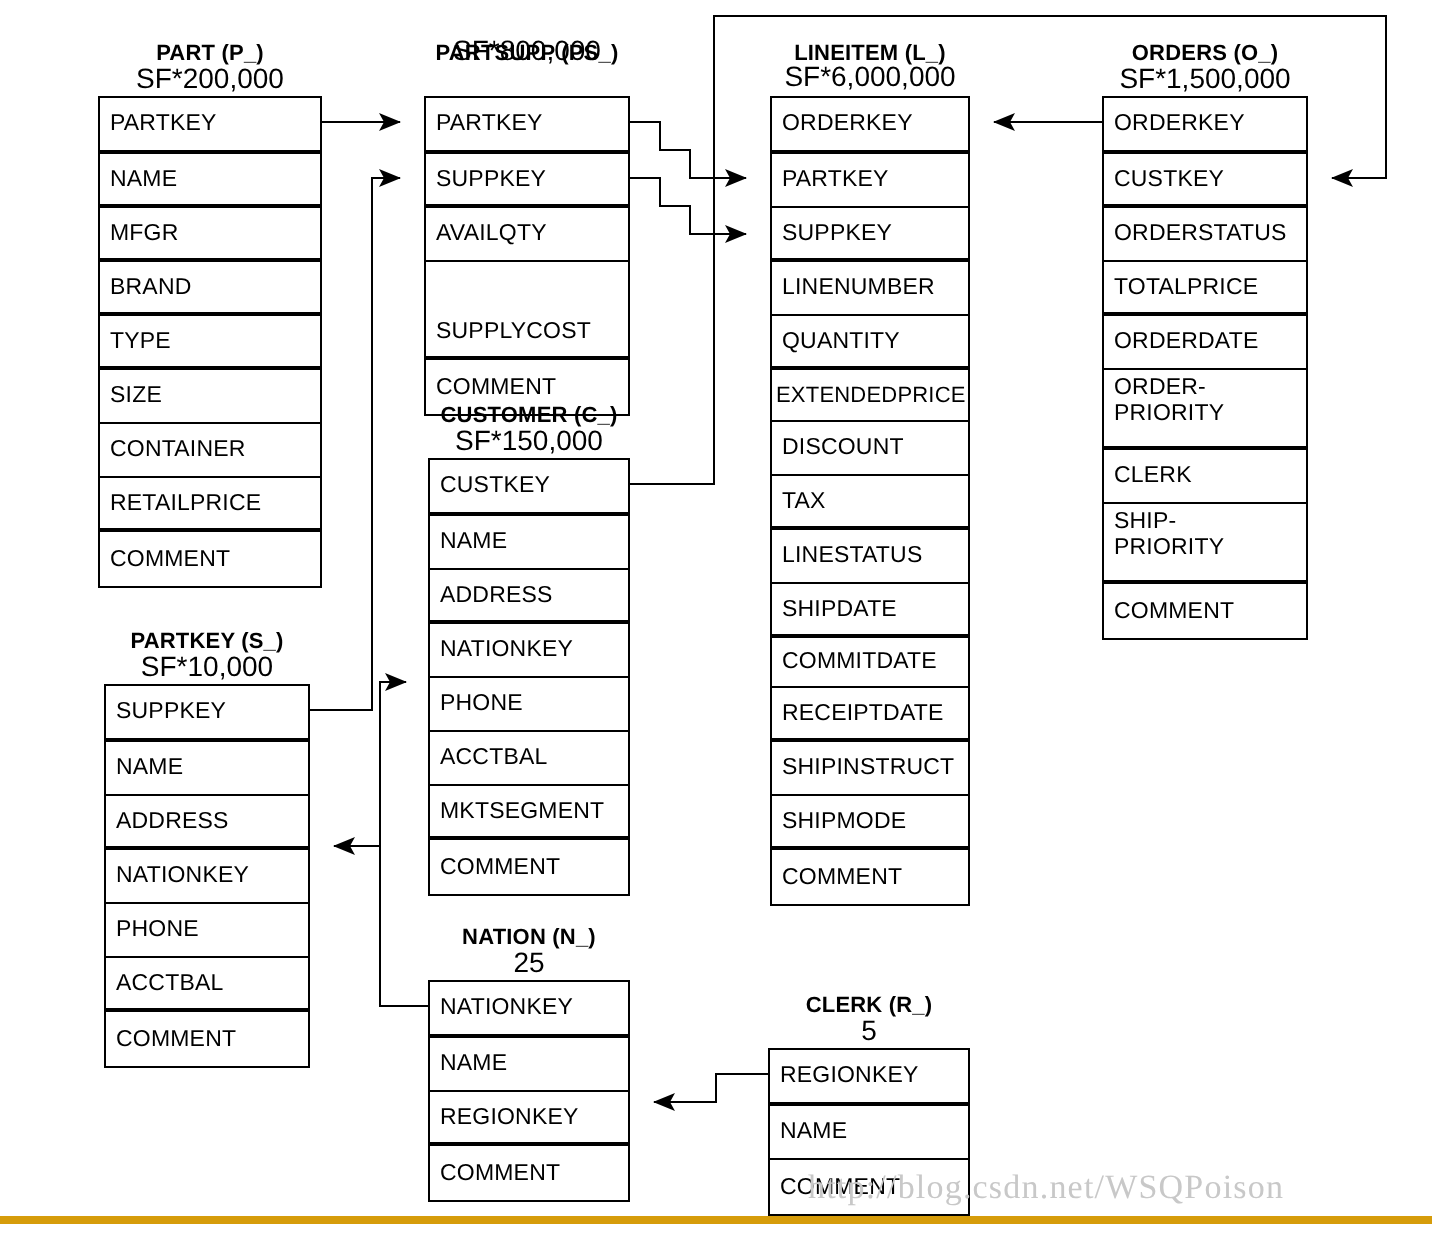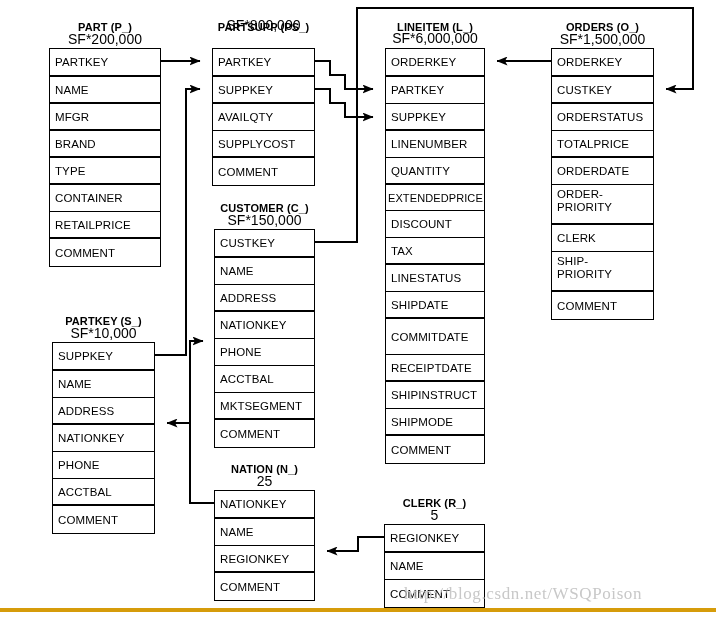--- a/index.html
+++ b/index.html
@@ -83,51 +83,52 @@
   <div id="tables-host">
       <div class="table" style="left: 0px; top: 0px;">
         <div class="tbl-title" style="position: absolute; left: 29px; top: 21px; width: 152px;">PART (P_)</div>
         <div class="tbl-card" style="position: absolute; left: 29px; top: 33px; width: 152px;">SF*200,000</div>
         <div class="tbl-box" style="position: absolute; left: 49px; top: 47px; width: 112px;">
           <div class="row thick" style="height: 28px;">PARTKEY</div>
           <div class="row thick" style="height: 27px;">NAME</div>
           <div class="row thick" style="height: 27px;">MFGR</div>
           <div class="row thick" style="height: 27px;">BRAND</div>
           <div class="row thick" style="height: 27px;">TYPE</div>
+          <div class="row" style="height: 27px;">SIZE</div>
           <div class="row" style="height: 27px;">CONTAINER</div>
           <div class="row thick" style="height: 27px;">RETAILPRICE</div>
           <div class="row" style="height: 27px;">COMMENT</div>
         </div>
       </div>
       <div class="table" style="left: 0px; top: 0px;">
         <div class="tbl-title" style="position: absolute; left: 192px; top: 21px; width: 143px;">PARTSUPP (PS_)</div>
         <div class="tbl-card" style="position: absolute; left: 192px; top: 19px; width: 143px;">SF*800,000</div>
         <div class="tbl-box" style="position: absolute; left: 212px; top: 47px; width: 103px;">
           <div class="row thick" style="height: 28px;">PARTKEY</div>
           <div class="row thick" style="height: 27px;">SUPPKEY</div>
           <div class="row" style="height: 27px;">AVAILQTY</div>
-          <div class="row thick" style="height: 27px;">SUPPLYCOST</div>
+          <div class="row thick" style="height: 27px; margin-top: 22px;">SUPPLYCOST</div>
           <div class="row" style="height: 27px;">COMMENT</div>
         </div>
       </div>
       <div class="table" style="left: 0px; top: 0px;">
         <div class="tbl-title" style="position: absolute; left: 365px; top: 21px; width: 140px;">LINEITEM (L_)</div>
         <div class="tbl-card" style="position: absolute; left: 365px; top: 23px; width: 140px; margin-top: 9px;">SF*6,000,000</div>
         <div class="tbl-box" style="position: absolute; left: 385px; top: 47px; width: 100px;">
           <div class="row thick" style="height: 28px;">ORDERKEY</div>
           <div class="row" style="height: 27px;">PARTKEY</div>
           <div class="row thick" style="height: 27px;">SUPPKEY</div>
           <div class="row" style="height: 27px;">LINENUMBER</div>
           <div class="row thick" style="height: 27px;">QUANTITY</div>
           <div class="row overflow" style="height: 26px; padding-left: 2px; font-size: 11px;">EXTENDEDPRICE</div>
           <div class="row" style="height: 27px;">DISCOUNT</div>
           <div class="row thick" style="height: 27px;">TAX</div>
           <div class="row" style="height: 27px;">LINESTATUS</div>
           <div class="row thick" style="height: 27px;">SHIPDATE</div>
-          <div class="row" style="height: 36px;">COMMITDATE</div>
+          <div class="row" style="height: 25px;">COMMITDATE</div>
           <div class="row thick" style="height: 27px;">RECEIPTDATE</div>
           <div class="row" style="height: 27px;">SHIPINSTRUCT</div>
           <div class="row thick" style="height: 27px;">SHIPMODE</div>
           <div class="row" style="height: 27px;">COMMENT</div>
         </div>
       </div>
       <div class="table" style="left: 0px; top: 0px;">
         <div class="tbl-title" style="position: absolute; left: 531px; top: 21px; width: 143px;">ORDERS (O_)</div>
         <div class="tbl-card" style="position: absolute; left: 531px; top: 33px; width: 143px;">SF*1,500,000</div>
         <div class="tbl-box" style="position: absolute; left: 551px; top: 47px; width: 103px;">

